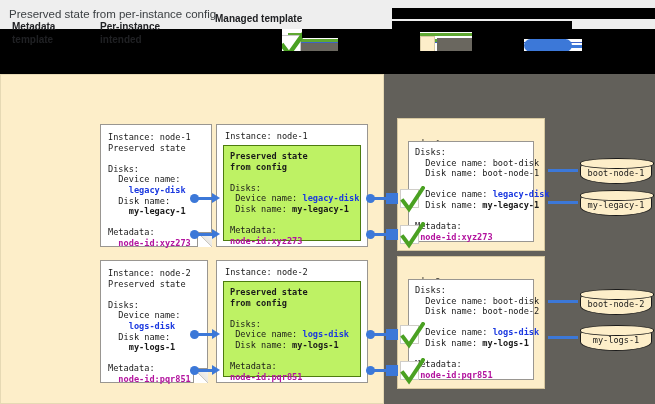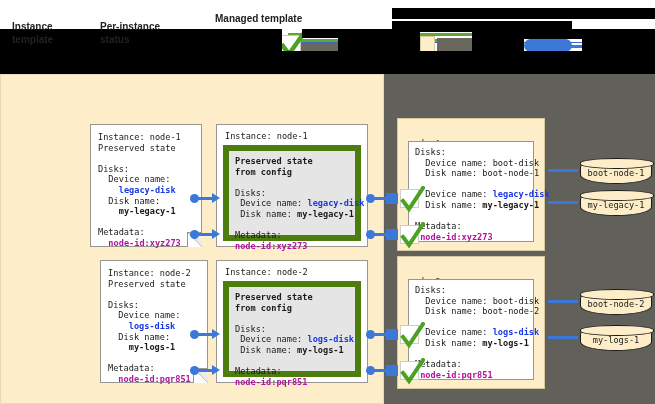--- a/index.html
+++ b/index.html
@@ -107,29 +107,29 @@
     background:linear-gradient(45deg,#ffffff 0%,#ffffff 48%,#c9c6c0 50%,#e9e7e2 52%,#f7f6f3 100%);
     border-left:1px solid #999691; border-top:1px solid #999691;
   }
 
   .b { font-weight:bold; }
   .blue  { color:#1a38e0; font-weight:bold; }
   .violet{ color:#b3139e; font-weight:bold; }
 
   
   #card-template { left:12px;  top:124px; width:78px;  height:123px; }
-  #card-cfg-1    { left:90px; top:124px; width:112px; height:123px; }
+  #card-cfg-1    { left:100px; top:124px; width:112px; height:123px; }
   #card-cfg-2    { left:100px; top:260px; width:108px; height:123px; }
   #card-mi-1     { left:216px; top:124px; width:152px; height:123px; }
   #card-mi-2     { left:216px; top:260px; width:152px; height:123px; }
 
   
   .inner-box{
     position:absolute; left:6px; top:20px; right:6px; bottom:5px;
-    border:6px solid #4d7c0f; background:#e5e5e5;
+    border:1px solid #4d7c0f; background:#bef264;
     padding:5px 5px 4px 6px; white-space:pre;
   }
 
   
   .node-group{
     position:absolute; background:#fdeec9; border:1px solid #d6c79f;
   }
   #node-1 { left:397px; top:118px; width:148px; height:133px; }
   #node-2 { left:397px; top:256px; width:148px; height:133px; }
   .node-title{
@@ -177,20 +177,23 @@
     position:absolute; width:19px; height:19px;
     background:#ffffff; border:1px solid #cfcdc8;
   }
   .chk svg{ position:absolute; left:-1px; top:-4px; }
 </style>
 </head>
 <body>
 
 <div class="stage">
 
+  <div class="caption-bar">
+    <div class="caption-text">Preserved state from per-instance config</div>
+  </div>
 
   <div class="legend-strip">
     <div class="legend-blue-rule"></div>
     <div class="legend-green-rule"></div>
     <div class="legend-green-rule2"></div>
     <div class="legend-gray-2"></div>
     <div class="legend-check">
       <svg width="26" height="28" viewBox="0 0 26 28" aria-hidden="true">
         <path d="M3 15 L9 23 L24 2" stroke="#4aa122" stroke-width="4.5" fill="none" stroke-linecap="square"></path>
       </svg>
@@ -211,26 +214,26 @@
 
   <div class="body-wrap">
     <div class="left-pane"></div>
     <div class="right-pane"></div>
   </div>
 
   <div class="right-redact-1"></div>
   <div class="right-redact-2"></div>
 
   <div class="col-head ch-template">
-    <div>Instance</div>
+    <div>Metadata</div>
     <div>template</div>
   </div>
   <div class="col-head ch-configs">
     <div>Per-instance</div>
-    <div>status</div>
+    <div>intended</div>
   </div>
   <div class="col-head ch-managed">
     <div>Managed template</div>
   </div>
 
 
   <div class="card" id="card-cfg-1">
     <div class="pad"><span>Instance: node-1</span>
 <span>Preserved state</span>
 

